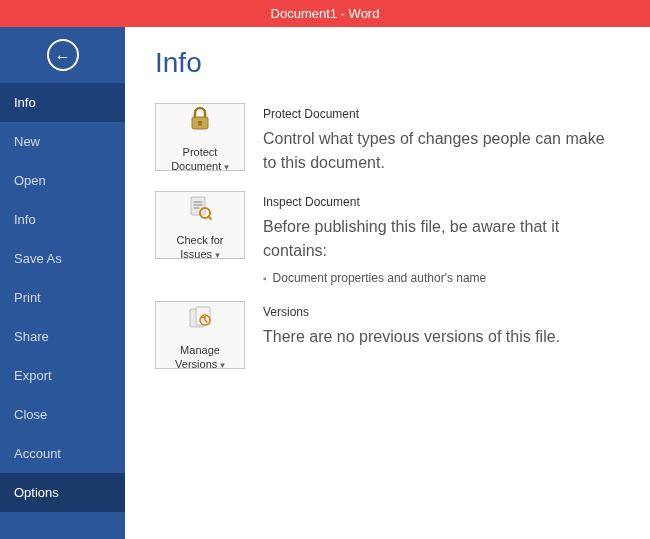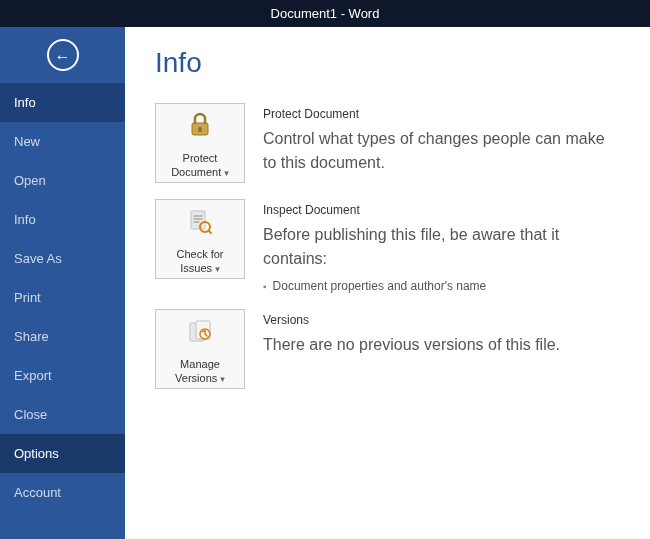--- a/index.html
+++ b/index.html
@@ -6,21 +6,21 @@
     body {
       width: 650px;
       height: 539px;
       font-family: 'Segoe UI', Arial, sans-serif;
       display: flex;
       flex-direction: column;
       overflow: hidden;
       background: #f0f0f0;
     }
     .title-bar {
-      background: #0f172a;
+      background: #ef4444;
       color: white;
       text-align: center;
       padding: 6px 0;
       font-size: 13px;
       font-weight: normal;
       flex-shrink: 0;
     }
     .app-body {
       display: flex;
       flex: 1;
@@ -87,21 +87,21 @@
     
     .info-card {
       display: flex;
       align-items: flex-start;
       margin-bottom: 16px;
       gap: 18px;
     }
     .card-icon-btn {
       width: 90px;
       min-width: 90px;
-      height: 80px;
+      height: 68px;
       border: 1px solid #c8c8c8;
       background: #f8f8f8;
       display: flex;
       flex-direction: column;
       align-items: center;
       justify-content: center;
       cursor: pointer;
       font-size: 11px;
       color: #333;
       text-align: center;
@@ -170,22 +170,22 @@
     <div id="nav-items">
         <div class="nav-item active">Info</div>
         <div class="nav-item">New</div>
         <div class="nav-item">Open</div>
         <div class="nav-item">Info</div>
         <div class="nav-item">Save As</div>
         <div class="nav-item">Print</div>
         <div class="nav-item">Share</div>
         <div class="nav-item">Export</div>
         <div class="nav-item">Close</div>
+        <div class="nav-item">Account</div>
         <div class="nav-item highlighted">Options</div>
-        <div class="nav-item">Account</div>
       </div>
     <div class="nav-spacer"></div>
   </div>
 
   <div class="main-content">
     <h1 class="page-title">Info</h1>
 
     <div id="cards-container">
         <div class="info-card">
     <button class="card-icon-btn">

